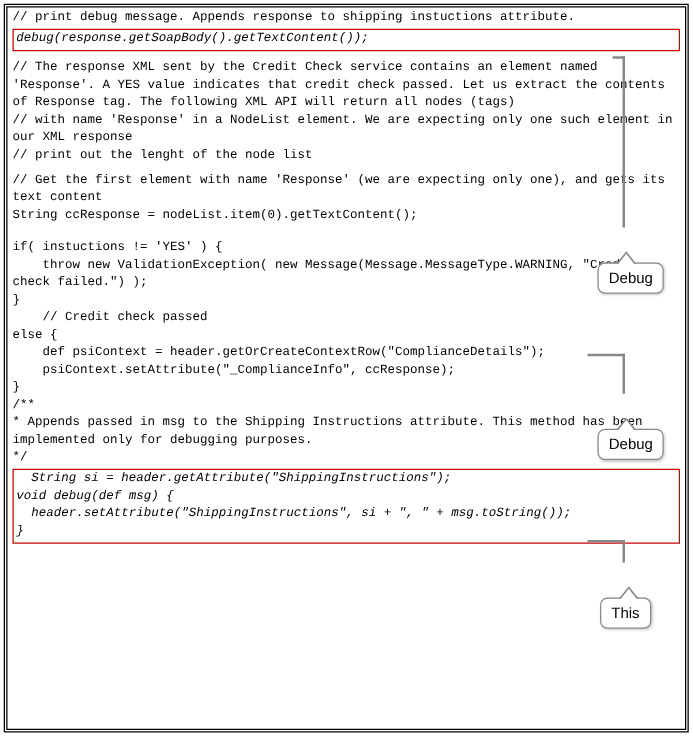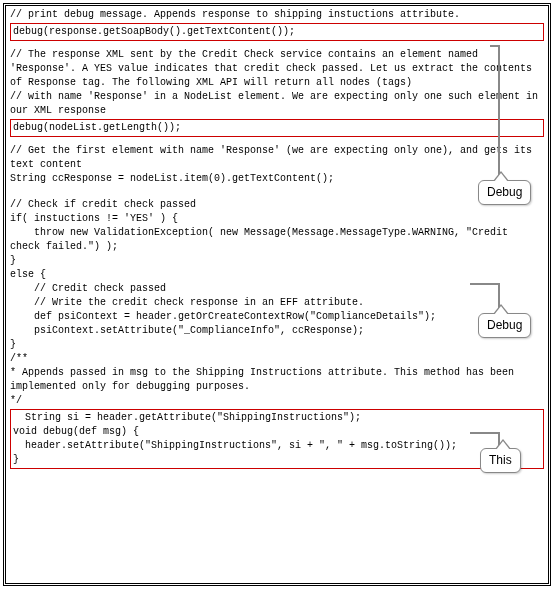--- a/index.html
+++ b/index.html
@@ -23,32 +23,34 @@
   overflow: hidden;
 }
 .code-block {
   white-space: pre-wrap;
   word-break: break-word;
 }
 .redbox {
   border: 1.5px solid #cc0000;
   padding: 1px 2px;
   margin: 1px 0;
+  font-style: italic;
 }
 .spacer { height: 6px; }
 .callout {
   position: absolute;
   background: #fff;
   border: 1px solid #888;
   border-radius: 6px;
   padding: 3px 8px;
   font-family: Arial, sans-serif;
   font-size: 12px;
   box-shadow: 1px 1px 2px rgba(0,0,0,0.2);
   z-index: 10;
+  margin-top: 30px;
 }
 .callout-tail {
   position: absolute;
   width: 0; height: 0;
   border-left: 8px solid transparent;
   border-right: 8px solid transparent;
   border-bottom: 10px solid #888;
   top: -10px;
   left: 14px;
   z-index: 9;
@@ -71,33 +73,31 @@
 </head>
 <body>
 
 <div class="outer">
 
 <div class="code-block">// print debug message. Appends response to shipping instuctions attribute.</div>
 <div class="redbox code-block">debug(response.getSoapBody().getTextContent());</div>
 <div class="spacer"></div>
 <div class="code-block">// The response XML sent by the Credit Check service contains an element named 'Response'. A YES value indicates that credit check passed. Let us extract the contents of Response tag. The following XML API will return all nodes (tags)</div>
 <div class="code-block">// with name 'Response' in a NodeList element. We are expecting only one such element in our XML response</div>
-<div class="redbox code-block">debug(nodeList.getLength());</div>
+<div class="code-block">// print out the lenght of the node list</div>
 <div class="spacer"></div>
 <div class="code-block">// Get the first element with name 'Response' (we are expecting only one), and gets its text content</div>
 <div class="code-block">String ccResponse = nodeList.item(0).getTextContent();</div>
 <div class="spacer"></div>
 <div class="spacer"></div>
-<div class="code-block">// Check if credit check passed</div>
 <div class="code-block">if( instuctions != 'YES' ) {</div>
 <div class="code-block">    throw new ValidationException( new Message(Message.MessageType.WARNING, "Credit check failed.") );</div>
 <div class="code-block">}</div>
+<div class="code-block">    // Credit check passed</div>
 <div class="code-block">else {</div>
-<div class="code-block">    // Credit check passed</div>
-<div class="code-block">    // Write the credit check response in an EFF attribute.</div>
 <div class="code-block">    def psiContext = header.getOrCreateContextRow("ComplianceDetails");</div>
 <div class="code-block">    psiContext.setAttribute("_ComplianceInfo", ccResponse);</div>
 <div class="code-block">}</div>
 <div class="code-block">/**</div>
 <div class="code-block">* Appends passed in msg to the Shipping Instructions attribute. This method has been implemented only for debugging purposes.</div>
 <div class="code-block">*/</div>
 <div class="redbox">
   <div class="code-block">  String si = header.getAttribute("ShippingInstructions");</div>
   <div class="code-block">void debug(def msg) {</div>
   <div class="code-block">  header.setAttribute("ShippingInstructions", si + ", " + msg.toString());</div>

